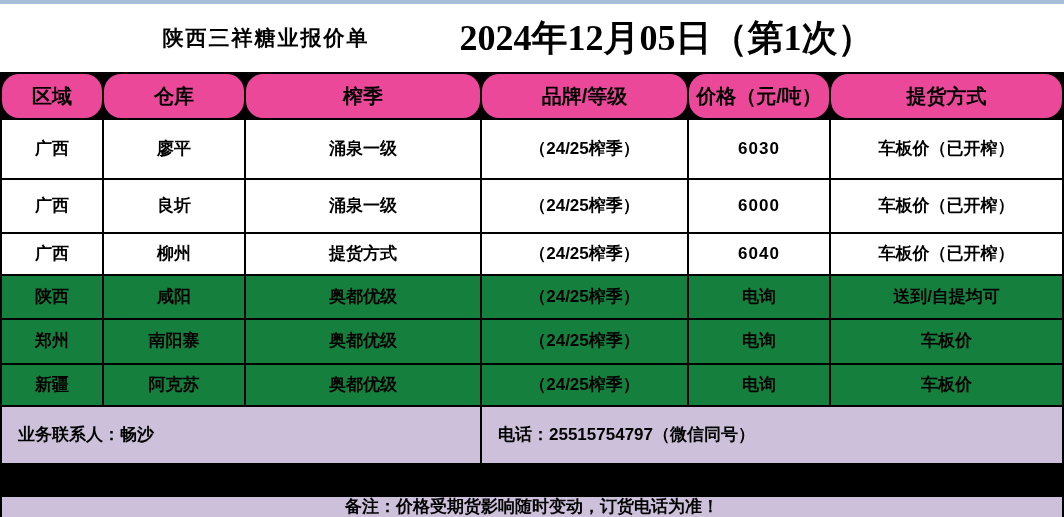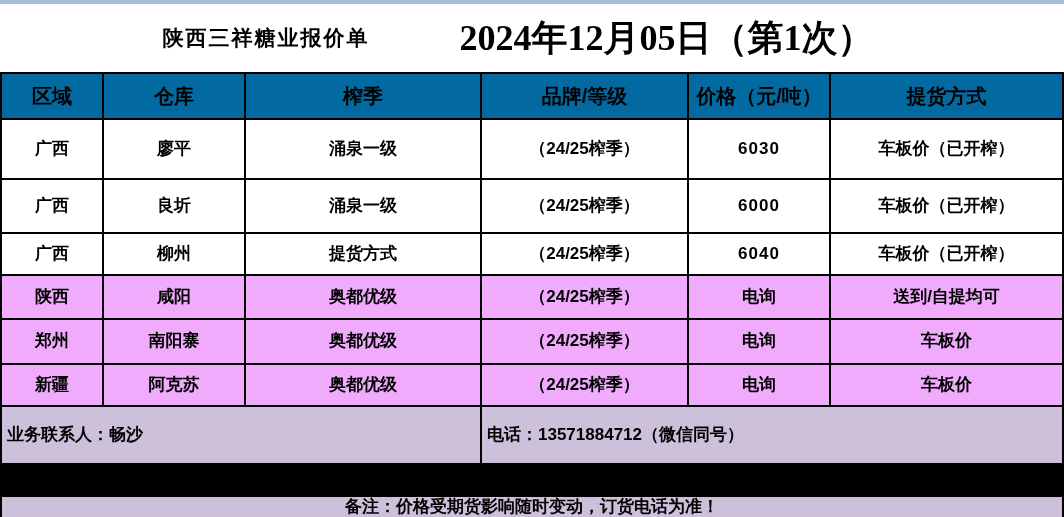--- a/index.html
+++ b/index.html
@@ -52,26 +52,26 @@
   .cell {
     display: flex;
     align-items: center;
     justify-content: center;
     font-weight: bold;
     font-size: 17px;
     background: #ffffff;
     text-align: center;
     line-height: 1.1;
   }
-  .cell.hdr { background: #0369a1; font-size: 20px; }
-  .cell.orange { background: #f0abfc; }
+  .cell.hdr { background: #ec4899; font-size: 20px; border-radius: 17px; }
+  .cell.orange { background: #15803d; }
   .cell.lav { background: #ccc0da; }
   .cell.left {
     justify-content: flex-start;
-    padding-left: 5px;
+    padding-left: 16px;
     text-align: left;
   }
   .cell.contact { grid-column: 1 / span 3; }
   .cell.phone { grid-column: 4 / span 3; }
   .cell.note { grid-column: 1 / span 6; margin-top: 32px; }
   .num { letter-spacing: 1px; }
 </style>
 </head>
 <body>
 
@@ -127,16 +127,16 @@
   <div class="cell orange">车板价</div>
 
   <div class="cell orange">新疆</div>
   <div class="cell orange">阿克苏</div>
   <div class="cell orange">奥都优级</div>
   <div class="cell orange">（24/25榨季）</div>
   <div class="cell orange">电询</div>
   <div class="cell orange">车板价</div>
 
   <div class="cell lav left contact">业务联系人：畅沙</div>
-  <div class="cell lav left phone">电话：13571884712（微信同号）</div>
+  <div class="cell lav left phone">电话：25515754797（微信同号）</div>
 
   <div class="cell lav note">备注：价格受期货影响随时变动，订货电话为准！</div>
 </div>
 
 </body></html>

